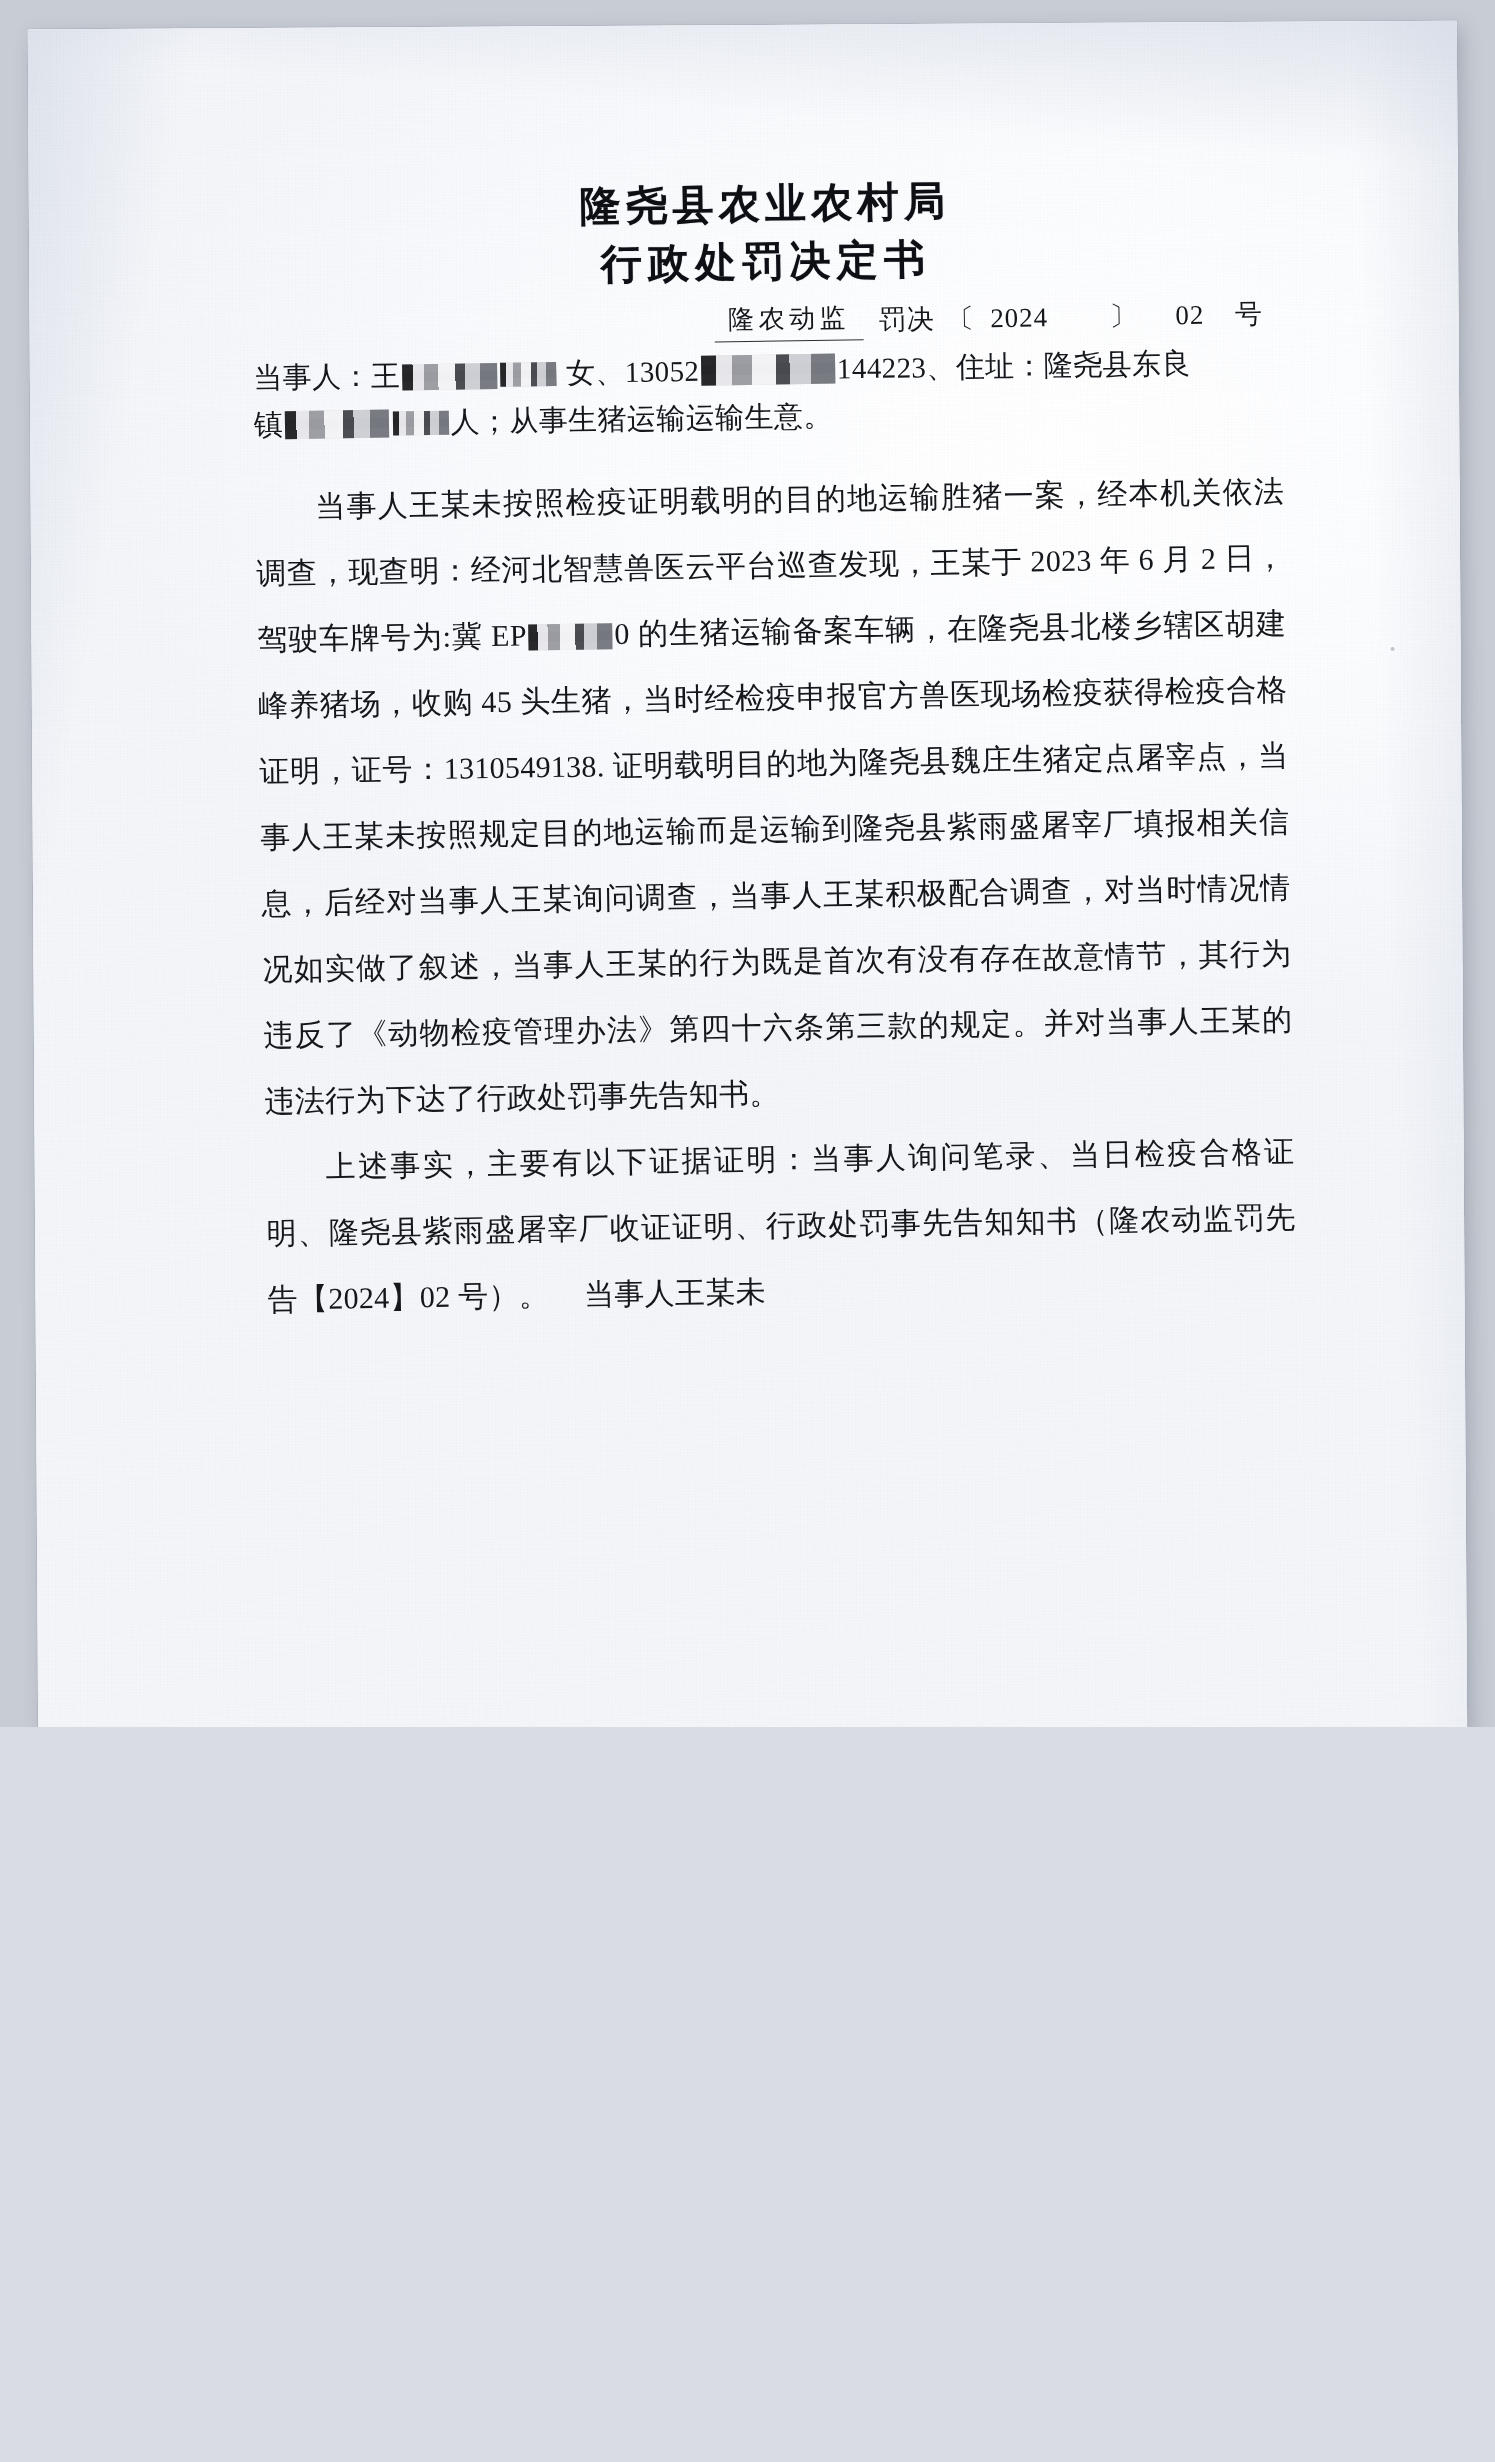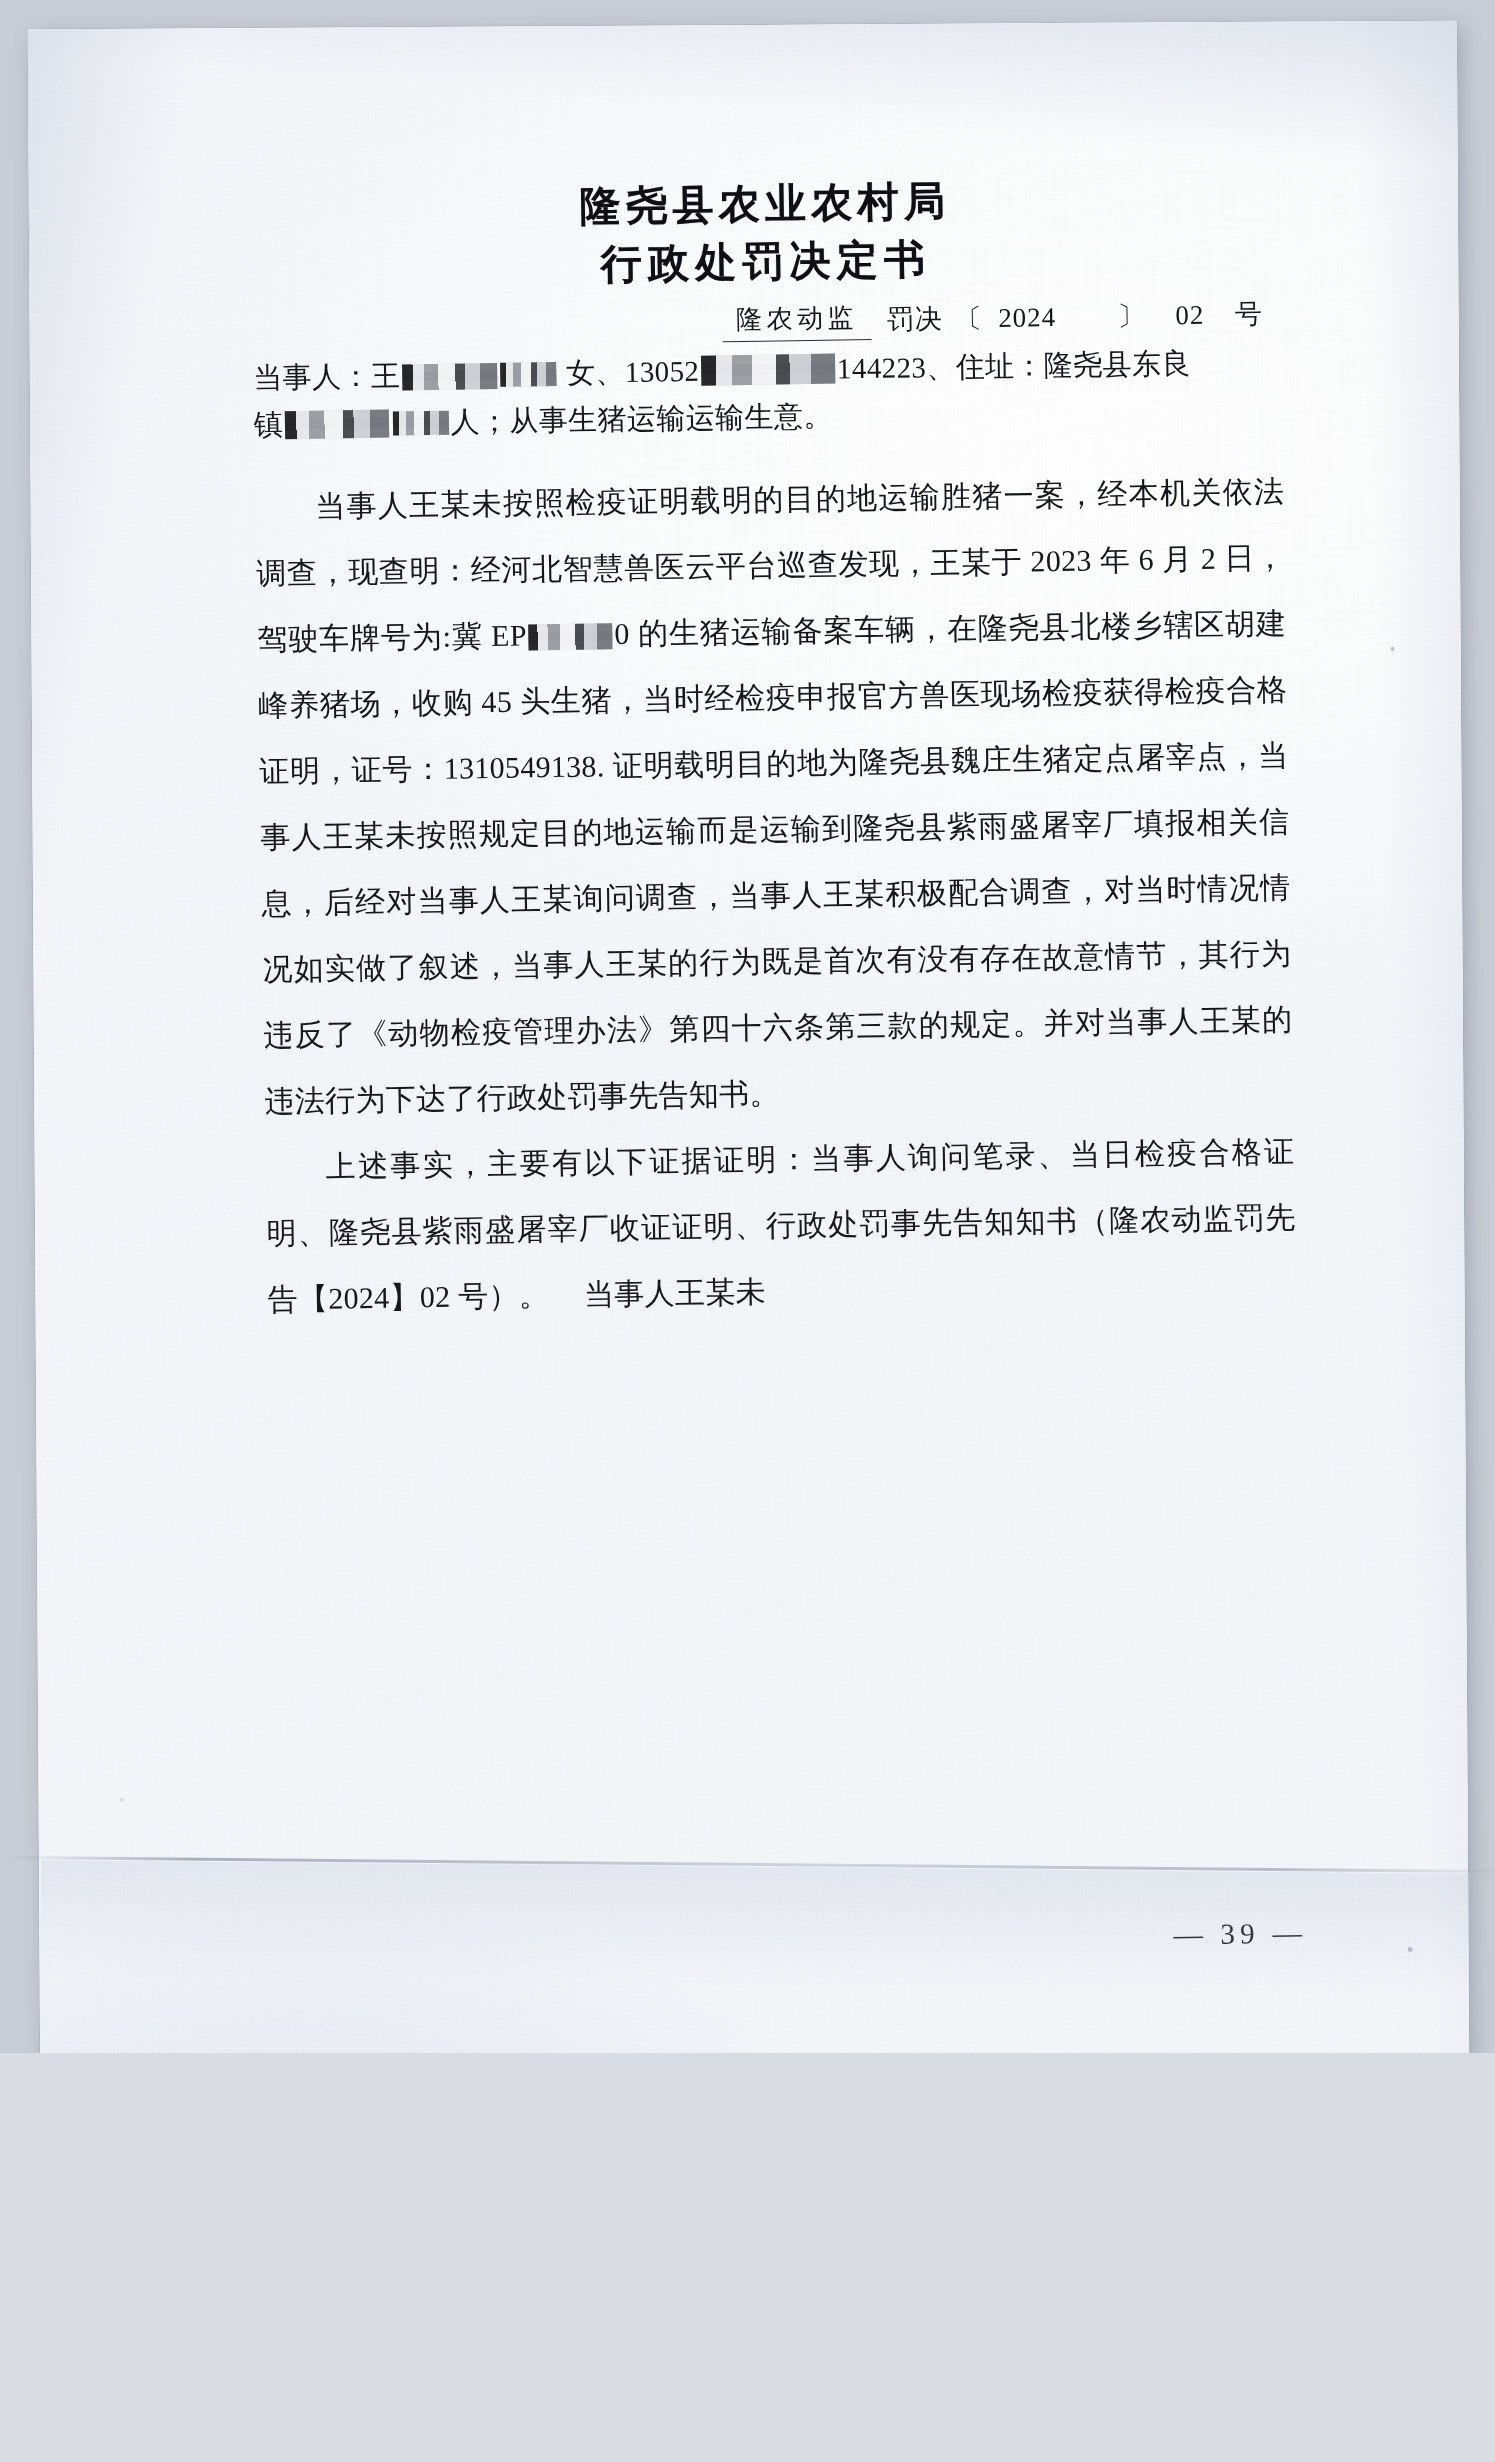--- a/index.html
+++ b/index.html
@@ -1,20 +1,20 @@
 <!DOCTYPE html>
 <html style="font-size:14px"><head>
 <meta charset="utf-8">
 <style>
   html,body{margin:0;padding:0;background:#d9dde3;}
   body{font-family:"Liberation Serif",serif;}
 
   #page{
     position:relative;
-    width:1495px;height:2053px;
+    width:1495px;height:1727px;
     overflow:hidden;
     background:#c8ccd4;
   }
 
   
   .sheet{
     position:absolute;
     left:35px;top:24.6px;
     width:1429px;height:2374px;
     background:
@@ -177,21 +177,21 @@
           <div class="l2">行政处罚决定书</div>
         </div>
 
         <div class="docnum">
           <span class="blank">隆农动监</span>
           <span class="seg">罚决</span>
           <span class="seg">〔</span>
           <span class="gapnum">2024</span>
           <span class="gapwide"></span>
           <span class="seg">〕</span>
-          <span class="seg" style="margin-left:24px">02</span>
+          <span class="seg" style="margin-left:32px">02</span>
           <span class="seg" style="margin-left:24.6px">号</span>
         </div>
 
         <div class="party">
           <span class="ln">
             <span>当事人：</span><span>王</span><span class="mask m-a"></span><span class="mask m-e"></span>
             <span>女</span><span>、</span><span>13052</span><span class="mask m-b"></span><span>144223</span><span>、</span><span>住址：</span><span>隆尧县东良</span>
           </span>
           <span class="ln">
             <span>镇</span><span class="mask m-c"></span><span class="mask m-e"></span><span>人；</span><span>从事生猪运输运输生意。</span>

